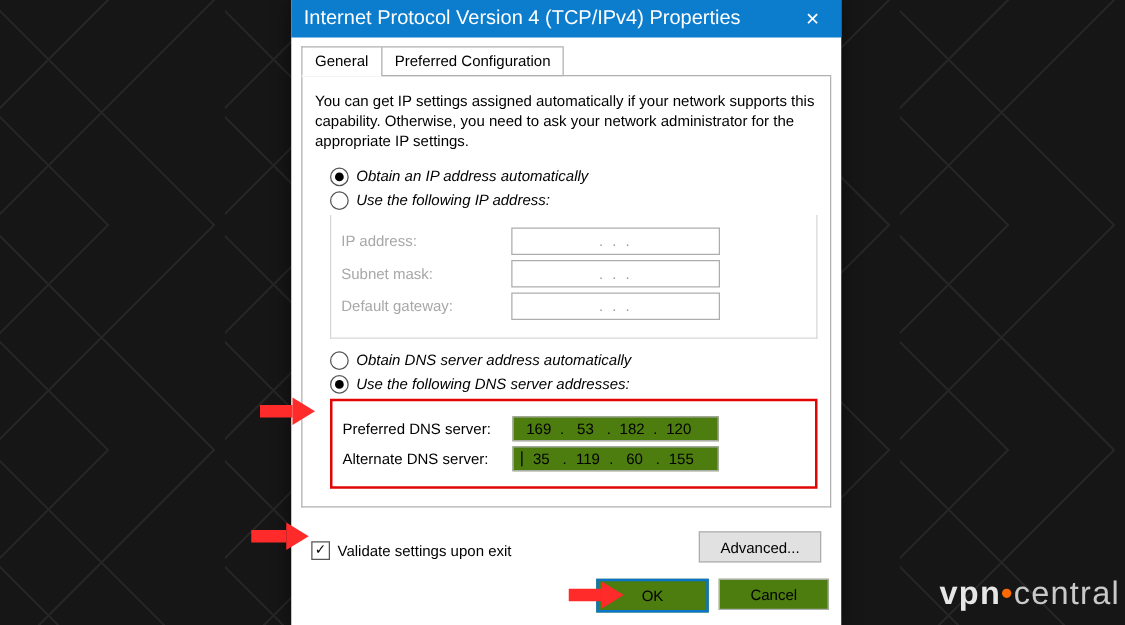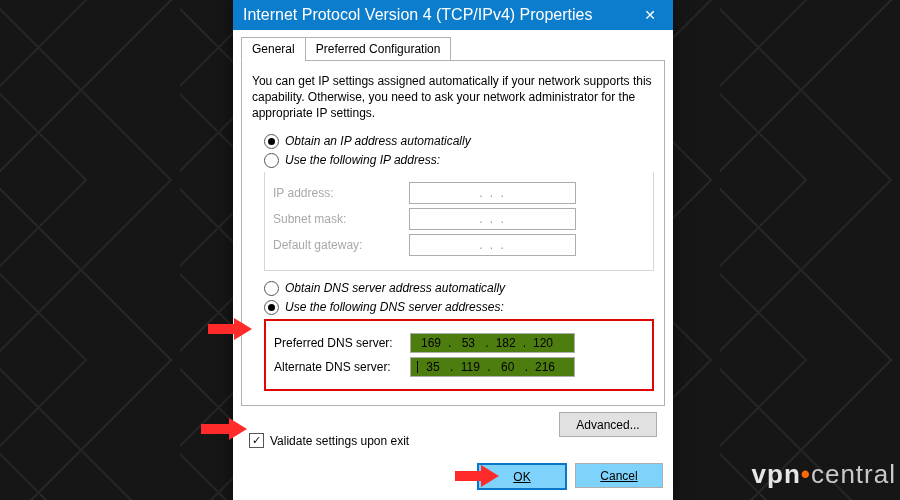--- a/index.html
+++ b/index.html
@@ -29,23 +29,23 @@
   .form-row .lbl{width:136px;}
   .form-row.disabled .lbl{color:#a8a8a8;}
   .ipbox{width:165px;height:20px;border:1px solid #adadad;background:#4d7c0f;display:flex;align-items:center;justify-content:center;color:#9b9b9b;letter-spacing:2px;}
   .form-row.disabled .ipbox{background:#fff;}
   .ipbox.live{color:#000;justify-content:flex-start;padding:0 6px;box-sizing:border-box;letter-spacing:0;}
   .ipbox .oct{width:28px;text-align:center;display:inline-block;}
   .ipbox.live .dot{padding:0 3px;}
   .cursor{border-left:1px solid #000;height:12px;display:inline-block;vertical-align:middle;margin-right:1px;}
   .chk-row{position:absolute;left:16px;bottom:52px;display:flex;align-items:center;gap:6px;}
   .chk{width:13px;height:13px;border:1px solid #555;display:flex;align-items:center;justify-content:center;font-size:11px;line-height:1;}
-  .adv-btn{position:absolute;right:16px;bottom:63px;width:96px;height:23px;border:1px solid #adadad;background:#e1e1e1;display:flex;align-items:center;justify-content:center;}
+  .adv-btn{position:absolute;right:16px;bottom:50px;width:96px;height:23px;border:1px solid #adadad;background:#e1e1e1;display:flex;align-items:center;justify-content:center;}
   .button-row{position:absolute;left:0;right:0;bottom:10px;display:flex;justify-content:flex-end;gap:8px;padding-right:10px;}
-  .btn{width:86px;height:23px;border:1px solid #adadad;background:#7dd3fc;display:flex;align-items:center;justify-content:center;text-decoration:underline;}
+  .btn{width:86px;height:23px;border:1px solid #adadad;background:#4d7c0f;display:flex;align-items:center;justify-content:center;}
   .btn.primary{border:2px solid #0b76c9;}
   
   .arrow{position:absolute;display:flex;align-items:center;}
   .arrow .shaft{height:10px;background:#ff2a2a;}
   .arrow .head{width:0;height:0;border-top:11px solid transparent;border-bottom:11px solid transparent;border-left:18px solid #ff2a2a;}
   .watermark{position:absolute;right:4px;bottom:10px;color:#c9c9c9;font-size:26px;font-weight:300;letter-spacing:1px;font-family:"Segoe UI",sans-serif;margin-top:32px;}
   .watermark .dot{color:#ff6a00;font-weight:700;}
   .watermark b{color:#e6e6e6;font-weight:600;}
 </style>
 </head>
@@ -124,21 +124,21 @@
             <div class="form-row">
               <span class="lbl">Alternate DNS server:</span>
               <span class="ipbox live">
                 <span class="cursor"></span>
                 <span class="oct">35</span>
                   <span class="dot">.</span>
                 <span class="oct">119</span>
                   <span class="dot">.</span>
                 <span class="oct">60</span>
                   <span class="dot">.</span>
-                <span class="oct">216</span>
+                <span class="oct">155</span>
               </span>
             </div>
           </div>
         </div>
       </div>
 
       <div class="chk-row">
         <span class="chk">✓</span>
         <span>Validate settings upon exit</span>
       </div>

